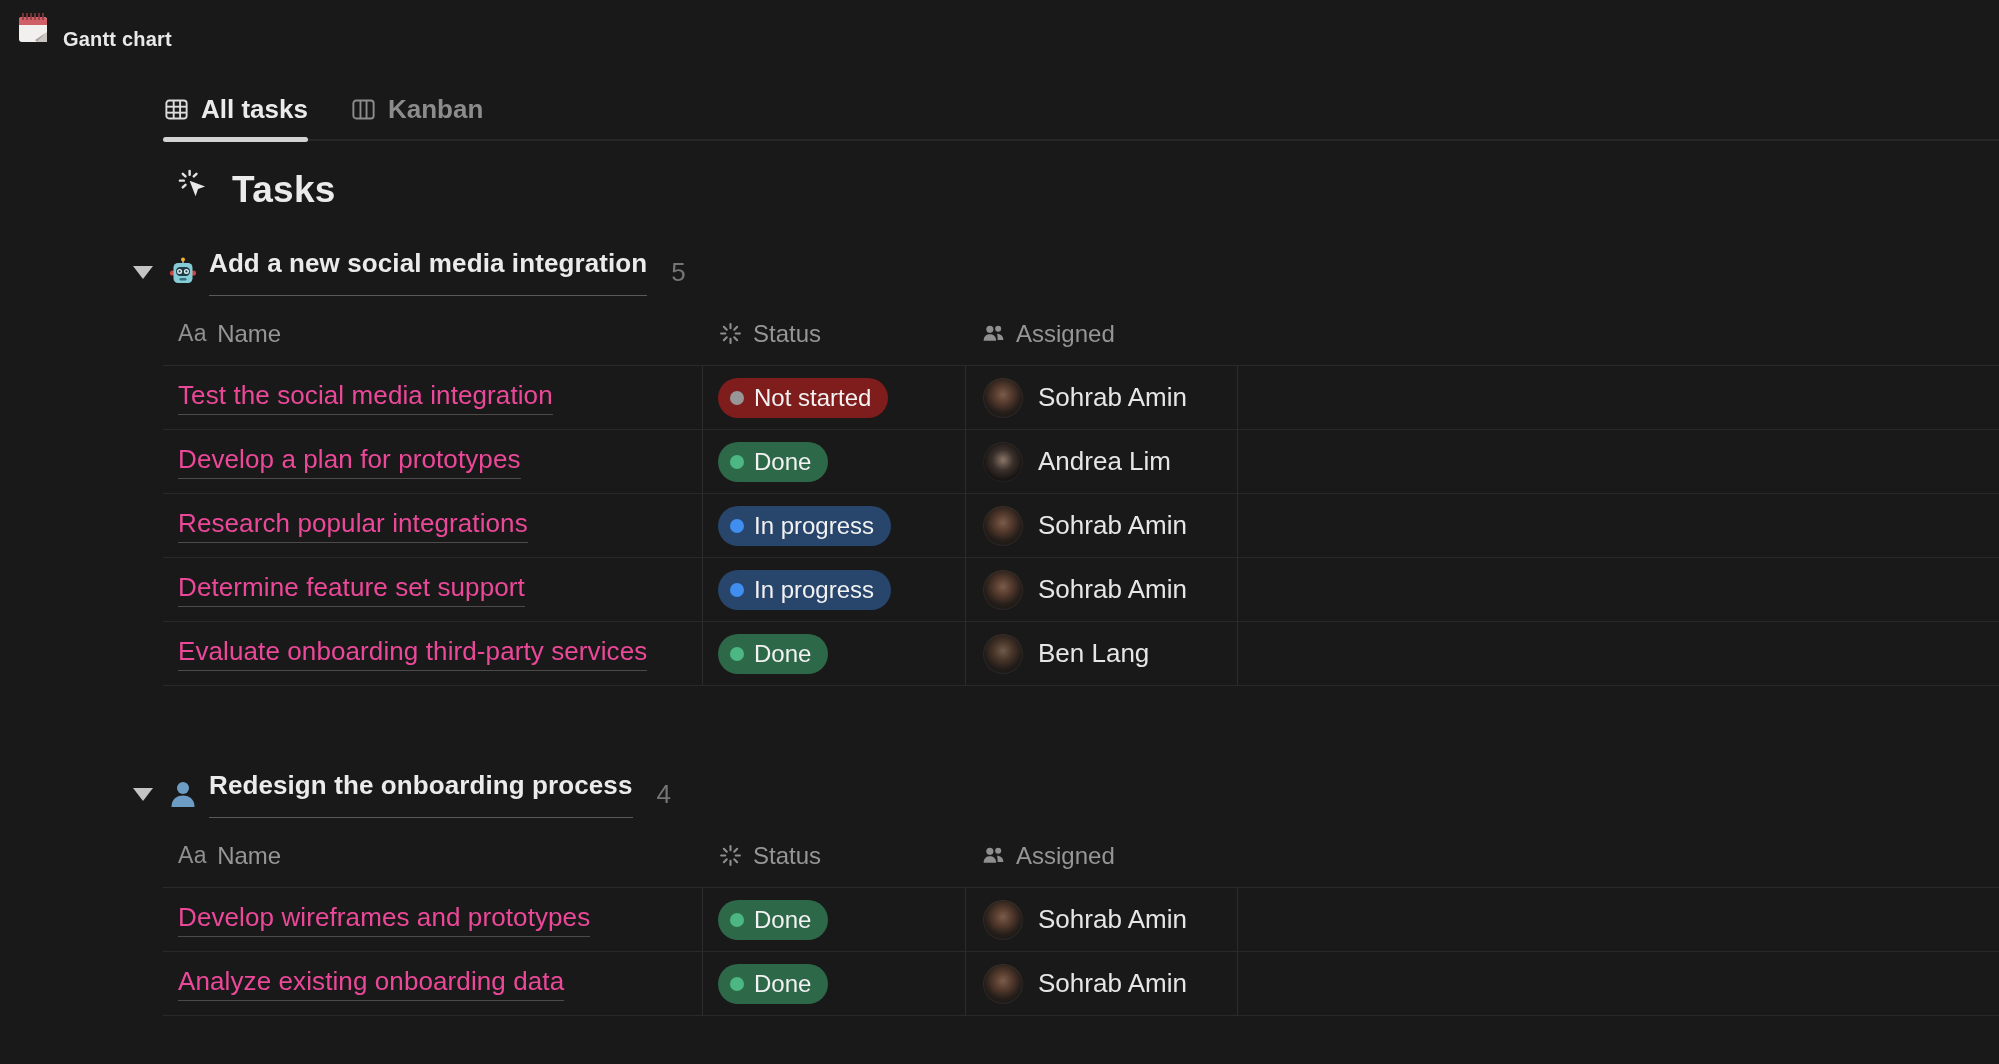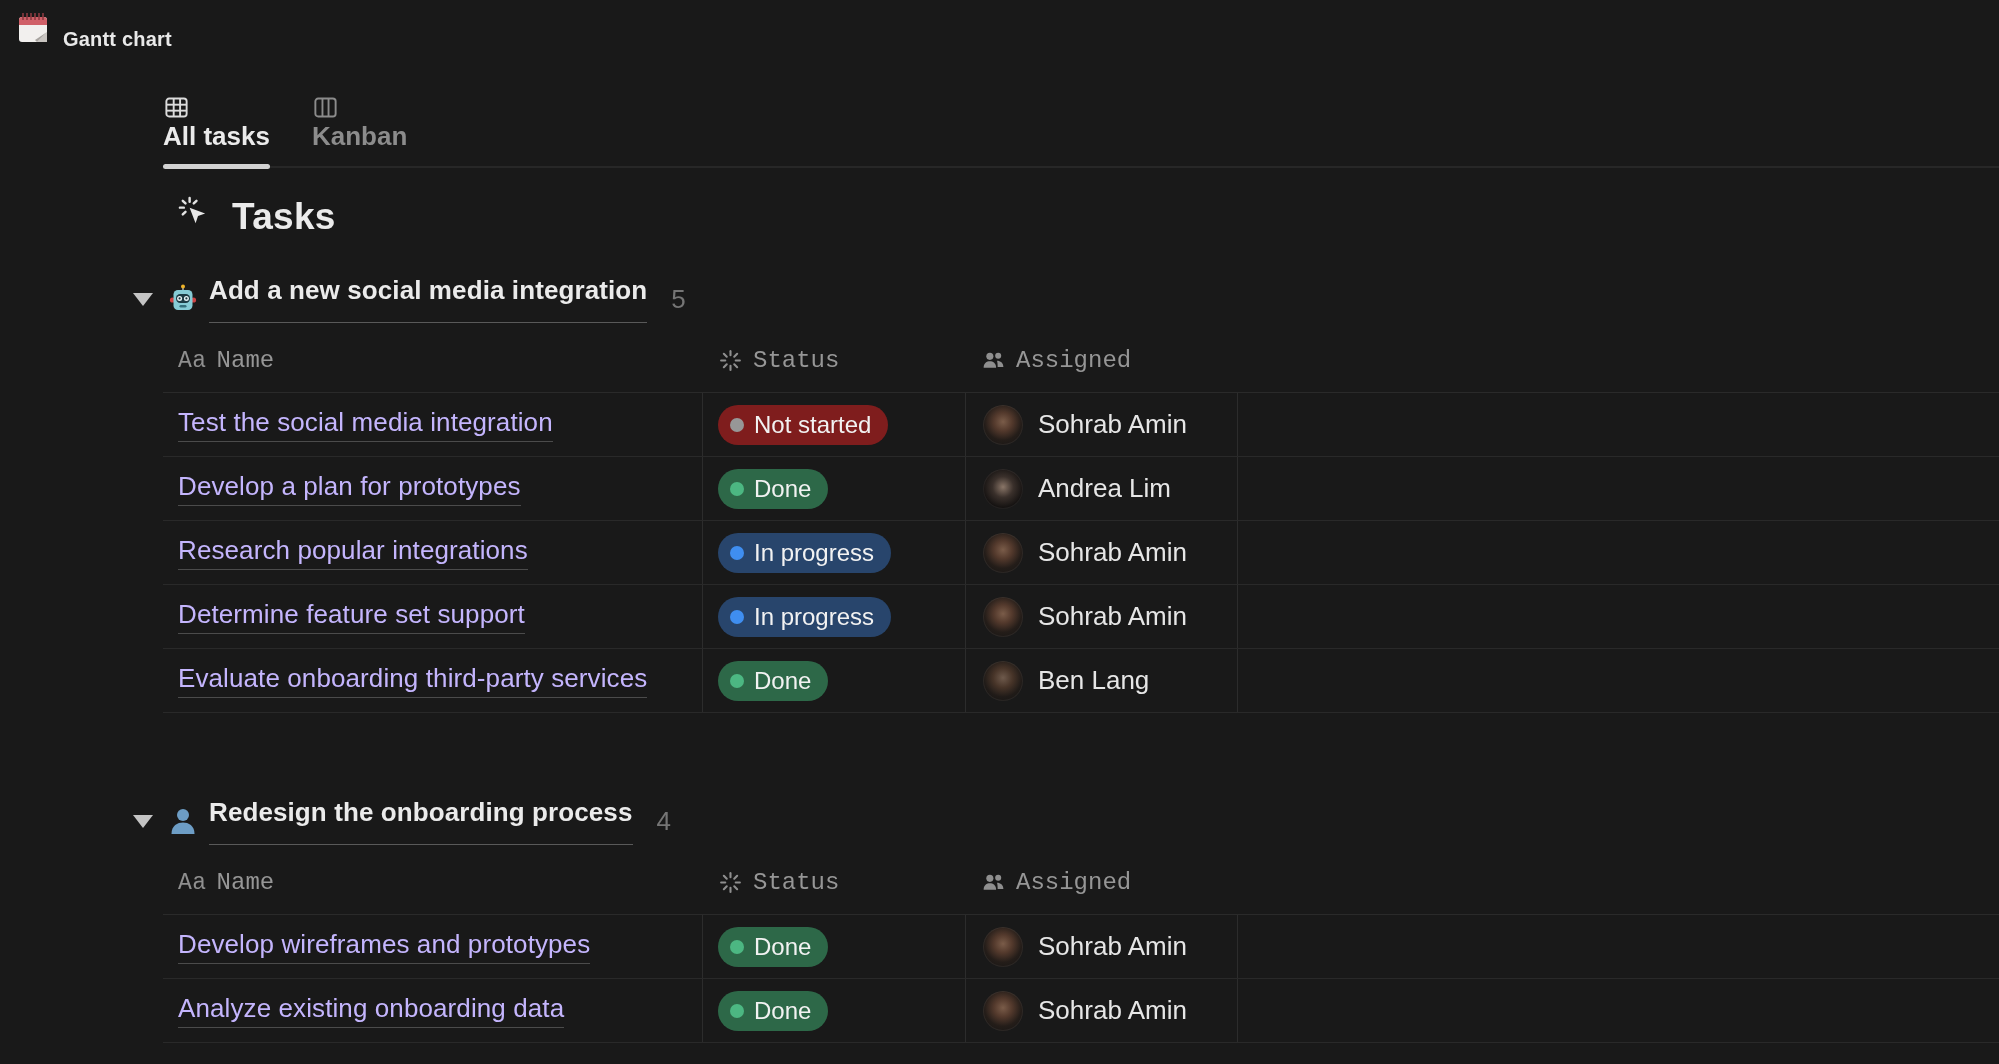--- a/index.html
+++ b/index.html
@@ -20,24 +20,24 @@
   .page-title { font-size: 20px; font-weight: 600; color: #e9e9e9; letter-spacing: .2px; margin-top: 24px; }
 
   
   .tab-bar {
     margin: 42px 0 0 163px;
     display: flex; gap: 42px;
     border-bottom: 2px solid #272727;
     width: calc(100% - 163px);
   }
   .tab {
-    display: flex; 
+    display: flex; align-items: center; gap: 11px;
     padding: 6px 0 14px 0;
     position: relative; cursor: pointer;
-    font-size: 26px; font-weight: 600; color: #8c8c8c; flex-direction: column;
+    font-size: 26px; font-weight: 600; color: #8c8c8c;
   }
   .tab .tab-icon { width: 27px; height: 27px; display: inline-flex; }
   .tab.active { color: #ebebeb; }
   .tab.active::after {
     content: ""; position: absolute; left: 0; right: 0; bottom: -3px;
     height: 5px; border-radius: 3px; background: #d2d2d2;
   }
 
   
   .heading-row {
@@ -68,29 +68,29 @@
   .group-count { font-size: 26px; font-weight: 500; color: #757575; margin-left: 24px; }
 
   
   .table { margin-left: 163px; margin-top: 6px; width: calc(100% - 163px); }
   .t-header, .t-row {
     display: grid;
     grid-template-columns: 540px 263px 272px 1fr;
     align-items: center; height: 64px;
   }
   .t-header { border-bottom: 1px solid #2a2a2a; color: #969696; }
-  .th { display: flex; align-items: center; gap: 10px; padding-left: 15px; font-size: 24px; font-weight: 400; font-family: Liberation Mono, monospace; }
+  .th { display: flex; align-items: center; gap: 10px; padding-left: 15px; font-size: 24px; font-weight: 400; }
   .th .aa { font-size: 23px; color: #8f8f8f; letter-spacing: .5px; }
   .th .th-icon { width: 25px; height: 25px; display: inline-flex; }
 
   .t-row { border-bottom: 1px solid #292929; cursor: pointer; }
   .cell { height: 100%; display: flex; align-items: center; padding-left: 15px; }
   .cell.c-name, .cell.c-status, .cell.c-assigned { border-right: 1px solid #2c2c2c; }
   .task-name {
-    font-size: 26px; font-weight: 500; color: #c4b5fd;
+    font-size: 26px; font-weight: 500; color: #ec4899;
     border-bottom: 1.5px solid rgba(255,255,255,.22);
     padding-bottom: 3px; cursor: pointer; letter-spacing: .1px;
   }
   .badge {
     display: inline-flex; align-items: center; gap: 10px;
     border-radius: 999px; padding: 6px 17px 6px 12px;
     font-size: 24px; font-weight: 400; color: #f2f2f2; cursor: pointer;
   }
   .badge .dot { width: 14px; height: 14px; border-radius: 50%; flex: none; }
   .cell.c-assigned { padding-left: 17px; }

